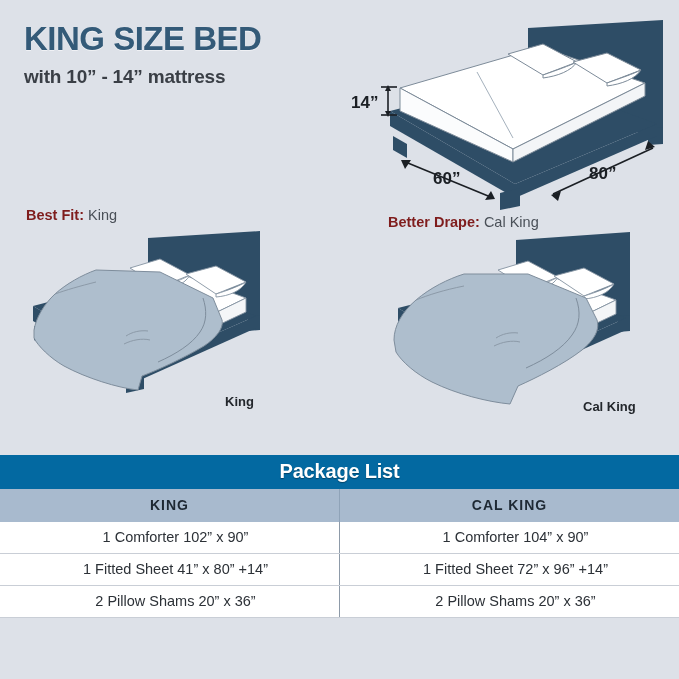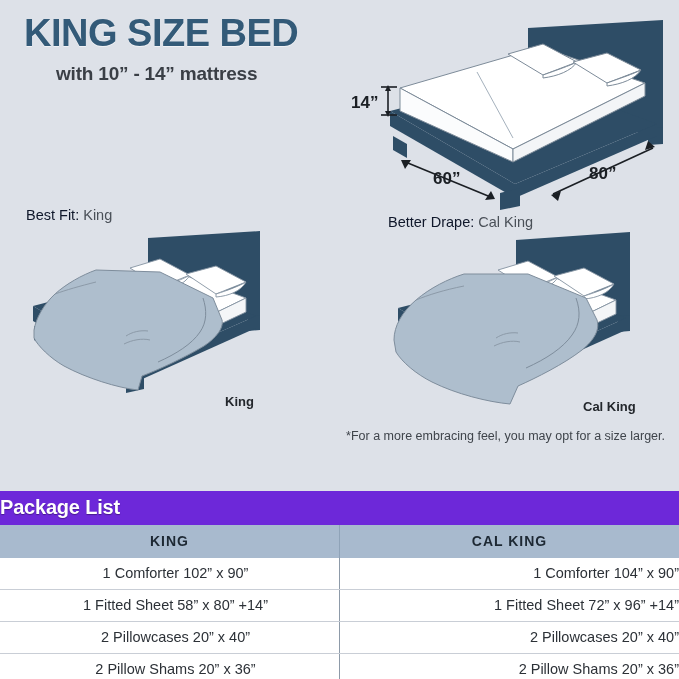--- a/index.html
+++ b/index.html
@@ -21,52 +21,52 @@
   }
 
   
   .header {
     position: absolute;
     left: 24px;
     top: 14px;
     width: 340px;
   }
   .title {
-    font-size: 38px;
+    font-size: 33px;
     font-weight: bold;
     color: #335a78;
     letter-spacing: -0.5px;
     line-height: 1.05;
     text-shadow: 0 1px 0 rgba(255,255,255,0.55);
+    margin-top: 8px;
   }
   .subtitle {
     margin-top: 9px;
     font-size: 19px;
     font-weight: bold;
     color: #3a3f46;
     letter-spacing: -0.2px;
-    margin-left: 32px;
   }
 
   
   .hero-diagram {
     position: absolute;
     left: 345px;
     top: 16px;
     width: 334px;
     height: 198px;
   }
 
   .compare-label {
     position: absolute;
     font-size: 14.5px;
     color: #3c4149;
     white-space: nowrap;
   }
-  .compare-label b { font-weight: normal; color: #0f172a; }
+  .compare-label b { font-weight: bold; color: #7f1d1d; }
   .compare-label span { font-weight: normal; color: #4a5058; }
 
   .label-left  { left: 26px;  top: 207px; }
   .label-right { left: 388px; top: 214px; }
 
   .bed-left {
     position: absolute;
     left: 8px;
     top: 226px;
     width: 320px;
@@ -100,28 +100,28 @@
   }
 
   
   .table-wrap {
     position: absolute;
     left: 0;
     top: 455px;
     width: 679px;
   }
   .pkg-banner {
-    background: #6d28d9;
+    background: #0369a1;
     color: #ffffff;
     font-size: 20px;
     font-weight: bold;
+    text-align: center;
     padding: 5px 0 6px 0;
     letter-spacing: -0.2px;
     text-shadow: 0 1px 1px rgba(0,0,0,0.35);
-    margin-top: 36px;
   }
   table.pkg {
     width: 679px;
     border-collapse: collapse;
     table-layout: fixed;
   }
   table.pkg th {
     background: #a8bace;
     color: #1d2833;
     font-size: 14px;
@@ -134,21 +134,21 @@
   table.pkg th:last-child { border-right: none; }
   table.pkg td {
     background: #ffffff;
     color: #2c3137;
     font-size: 14.5px;
     text-align: center;
     padding: 7px 0 8px 12px;
     border-bottom: 1px solid #c9ced6;
     border-right: 1px solid #8d9aa8;
   }
-  table.pkg td:last-child { border-right: none; text-align: right; }
+  table.pkg td:last-child { border-right: none; }
   table.pkg tr:last-child td { border-bottom: 1px solid #c9ced6; }
 
   .dim-text {
     font-family: "Liberation Sans", sans-serif;
     font-weight: bold;
     font-size: 17px;
     fill: #1b1f24;
   }
 </style>
 </head>
@@ -287,43 +287,38 @@
                L218 72
                L160 48 Z" fill="#aebecd" stroke="#7e8d9c" stroke-width="1"></path>
       <path d="M208 72 C213 86 212 98 204 109 C195 122 178 133 158 142" fill="none" stroke="#7e8d9c" stroke-width="1"></path>
       <path d="M48 74 C60 69 76 64 96 60" fill="none" stroke="#8c9aa8" stroke-width="1"></path>
       <path d="M128 112 C134 108 142 106 150 107" fill="none" stroke="#8c9aa8" stroke-width="1"></path>
       <path d="M126 120 C134 116 144 114 152 116" fill="none" stroke="#8c9aa8" stroke-width="1"></path>
     </svg>
   </div>
   <div class="caption caption-right">Cal King</div>
 
-  <div class="footnote">*For a more embracing feel, you may opt for a size larger.</div>
 
   <div class="table-wrap">
     <div class="pkg-banner">Package List</div>
     <table class="pkg">
       <thead>
         <tr>
           <th>KING</th>
           <th>CAL KING</th>
         </tr>
       </thead>
       <tbody>
         <tr>
           <td>1 Comforter 102”  x 90”</td>
           <td>1 Comforter 104”  x 90”</td>
         </tr>
         <tr>
-          <td>1 Fitted Sheet 58”  x 80”  +14”</td>
+          <td>1 Fitted Sheet 41”  x 80”  +14”</td>
           <td>1 Fitted Sheet 72”  x 96”  +14”</td>
-        </tr>
-        <tr>
-          <td>2 Pillowcases 20”  x 40”</td>
-          <td>2 Pillowcases 20”  x 40”</td>
         </tr>
         <tr>
           <td>2 Pillow Shams 20”  x 36”</td>
           <td>2 Pillow Shams 20”  x 36”</td>
         </tr>
       </tbody>
     </table>
   </div>
 
 </div>

